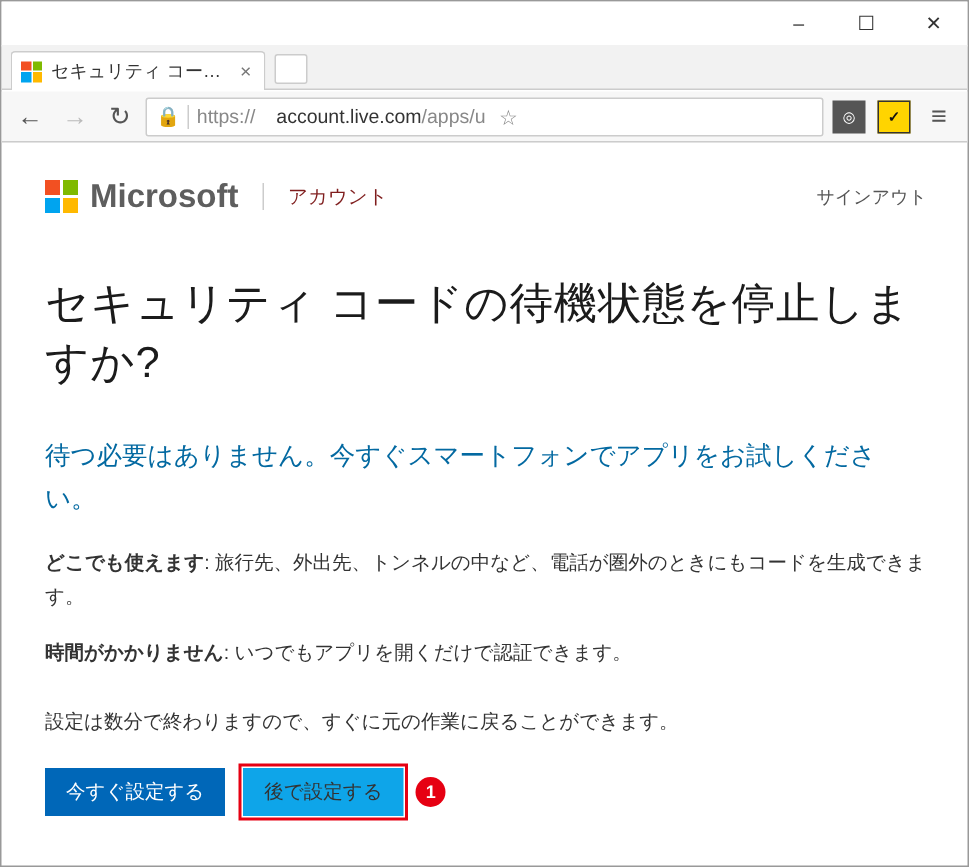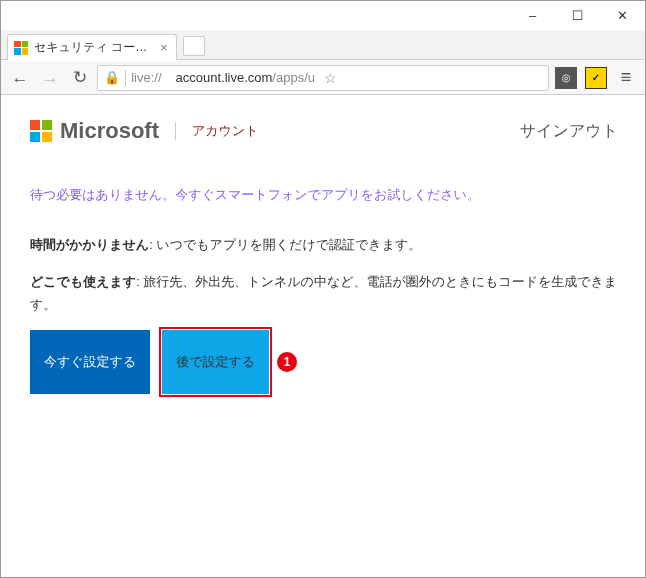--- a/index.html
+++ b/index.html
@@ -128,33 +128,33 @@
   .brand-row {
     display:flex; align-items:center; justify-content:space-between;
     margin-bottom: 40px;
   }
   .brand-left { display:flex; align-items:center; gap:8px;}
   .brand-logo { width:22px; height:22px;}
   .brand-logo .ms-sq{width:22px;height:22px;gap:1.5px;}
   .brand-text { font-size:22px; color:#5e5e5e; font-weight:600;}
   .brand-sep { width:1px; height:18px; background:#ccc; margin:0 8px;}
   .brand-sub { font-size:13px; color:#7f1d1d;}
-  .signout { font-size:16px; color:#555; cursor:pointer;}
+  .signout { font-size:12px; color:#555; cursor:pointer;}
   h1.page-title {
     font-size:29px; font-weight:400; line-height:1.35; color:#1b1b1b;
     margin-bottom: 28px;
     letter-spacing:0.5px;
   }
-  .lead { font-size:13px; color:#8b5cf6; margin-bottom:28px; line-height:1.7;}
+  .lead { font-size:17px; color:#0369a1; margin-bottom:16px; line-height:1.7;}
   .benefit { font-size:13px; color:#333; margin-bottom:14px; line-height:1.75;}
   .benefit .bold { font-weight:700;}
   .footnote { font-size:13px; color:#333; margin:24px 0 20px; line-height:1.7;}
   .button-row { display:flex; gap:12px; align-items:center;}
   .btn {
-    padding:23px 14px; font-size:13px; cursor:pointer; display:inline-block; min-width:100px; text-align:center;
+    padding:7px 14px; font-size:13px; cursor:pointer; display:inline-block; min-width:100px; text-align:center;
   }
   .btn-primary { background:#0067b8; color:#fff;}
   .btn-secondary {
     background:#0ea5e9; color:#333;
     outline:2px solid #e60012; outline-offset:1px;
   }
   .callout-badge {
     width:20px; height:20px; border-radius:50%; background:#e60012; color:#fff;
     display:flex; align-items:center; justify-content:center; font-size:12px; font-weight:bold;
     margin-left:-4px;
@@ -189,21 +189,21 @@
   <div class="newtab"></div>
 </div>
 
 <div class="addressbar">
   <div class="nav-btn">←</div>
   <div class="nav-btn disabled">→</div>
   <div class="nav-btn">↻</div>
   <div class="omnibox">
     <span class="lock">🔒</span>
     <span class="url-sep"></span>
-    <span class="url-text"><span>live://</span><span class="host">account.live.com</span><span>/apps/u</span></span>
+    <span class="url-text"><span>https://</span><span class="host">account.live.com</span><span>/apps/u</span></span>
     <span class="star">☆</span>
   </div>
   <div class="ext-btn">
       <div class="ext-gray">◎</div>
     </div>
   <div class="ext-btn">
       <div class="ext-norton">
         <span>✓</span>
       </div>
     </div>
@@ -222,30 +222,32 @@
               <span></span>
             </span>
         </span>
         <span class="brand-text">Microsoft</span>
         <span class="brand-sep"></span>
         <span class="brand-sub">アカウント</span>
       </div>
       <span class="signout">サインアウト</span>
     </div>
 
+    <h1 class="page-title">セキュリティ コードの待機状態を停止しますか?</h1>
 
     <p class="lead">待つ必要はありません。今すぐスマートフォンでアプリをお試しください。</p>
 
+    <p class="benefit">
+      <span class="bold">どこでも使えます</span><span>: 旅行先、外出先、トンネルの中など、電話が圏外のときにもコードを生成できます。</span>
+    </p>
     <p class="benefit">
       <span class="bold">時間がかかりません</span><span>: いつでもアプリを開くだけで認証できます。</span>
     </p>
-    <p class="benefit">
-      <span class="bold">どこでも使えます</span><span>: 旅行先、外出先、トンネルの中など、電話が圏外のときにもコードを生成できます。</span>
-    </p>
-
+
+    <p class="footnote">設定は数分で終わりますので、すぐに元の作業に戻ることができます。</p>
 
     <div class="button-row">
       <span class="btn btn-primary">今すぐ設定する</span>
       <span class="btn btn-secondary">後で設定する</span>
       <span class="callout-badge">1</span>
     </div>
   </div>
 </div>
 
 </body></html>

